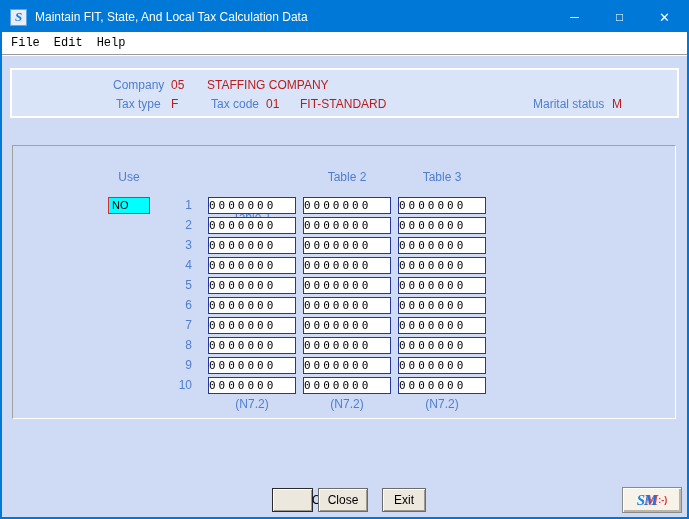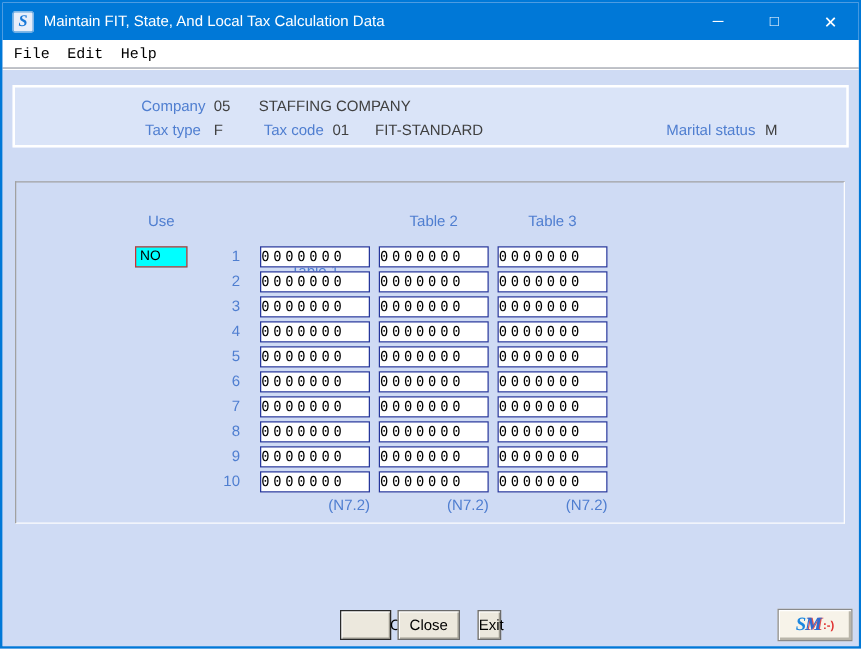--- a/index.html
+++ b/index.html
@@ -42,21 +42,21 @@
 
   
   .body { position:relative; flex:1; background:#cfdbf4; }
 
   
   .header-panel {
     position:absolute; left:8px; top:12px; width:669px; height:50px;
     background:#dae4f8; border:2px solid #ffffff;
   }
   .hp-label { position:absolute; font-size:12px; color:#4f7ed0; white-space:nowrap; }
-  .hp-value { position:absolute; font-size:12px; color:#404040; white-space:nowrap; }
+  .hp-value { position:absolute; font-size:12px; color:#b91c1c; white-space:nowrap; }
 
   
   .section-strip {
     position:absolute; left:10px; top:72px; width:664px; height:17px;
     background:#ffffff; display:flex; align-items:center; justify-content:center;
     font-size:12px; color:#008000;
   }
 
   
   .main-panel {
@@ -85,35 +85,35 @@
   }
   .row-num {
     font-size:12px; color:#4f7ed0; text-align:right; padding-right:9px;
   }
   .field {
     width:88px; height:17px; background:#ffffff; border:1px solid #26379c;
     font-family:"DejaVu Sans Mono", monospace; font-size:11px; color:#000;
     text-align:left; letter-spacing:3px; padding-right:2px; line-height:15px;
   }
   .fmt-label {
-    position:absolute; top:251px; width:88px; text-align:right;
+    position:absolute; top:251px; width:88px; text-align:center;
     font-size:12px; color:#4f7ed0;
   }
 
   
   .btn {
     position:absolute; top:432px; height:24px; background:#ece8dd;
     border:1px solid #6b6b6b; font-family:"Liberation Sans", sans-serif;
     font-size:12px; color:#000;
     box-shadow:inset 1px 1px 0 #ffffff, inset -1px -1px 0 #9d9a8f;
   }
   .btn.default { border:1px solid #2a2a2a;padding-left:39px; }
   #ok-btn { left:270px; width:38px; }
   #close-btn { left:316px; width:50px; }
-  #exit-btn { left:380px; width:19px; }
+  #exit-btn { left:380px; width:44px; }
 
   .sm-logo {
     position:absolute; left:620px; top:431px; width:60px; height:26px;
     background:#f7f3e9; border:1px solid #8a8a8a;
     box-shadow:inset 1px 1px 0 #ffffff, inset -2px -2px 0 #b9b5a9;
     display:flex; align-items:center; justify-content:center; gap:2px;
   }
   .sm-text {
     font-family:"Liberation Serif", serif; font-style:italic; font-weight:bold;
     font-size:15px; letter-spacing:-1px;

